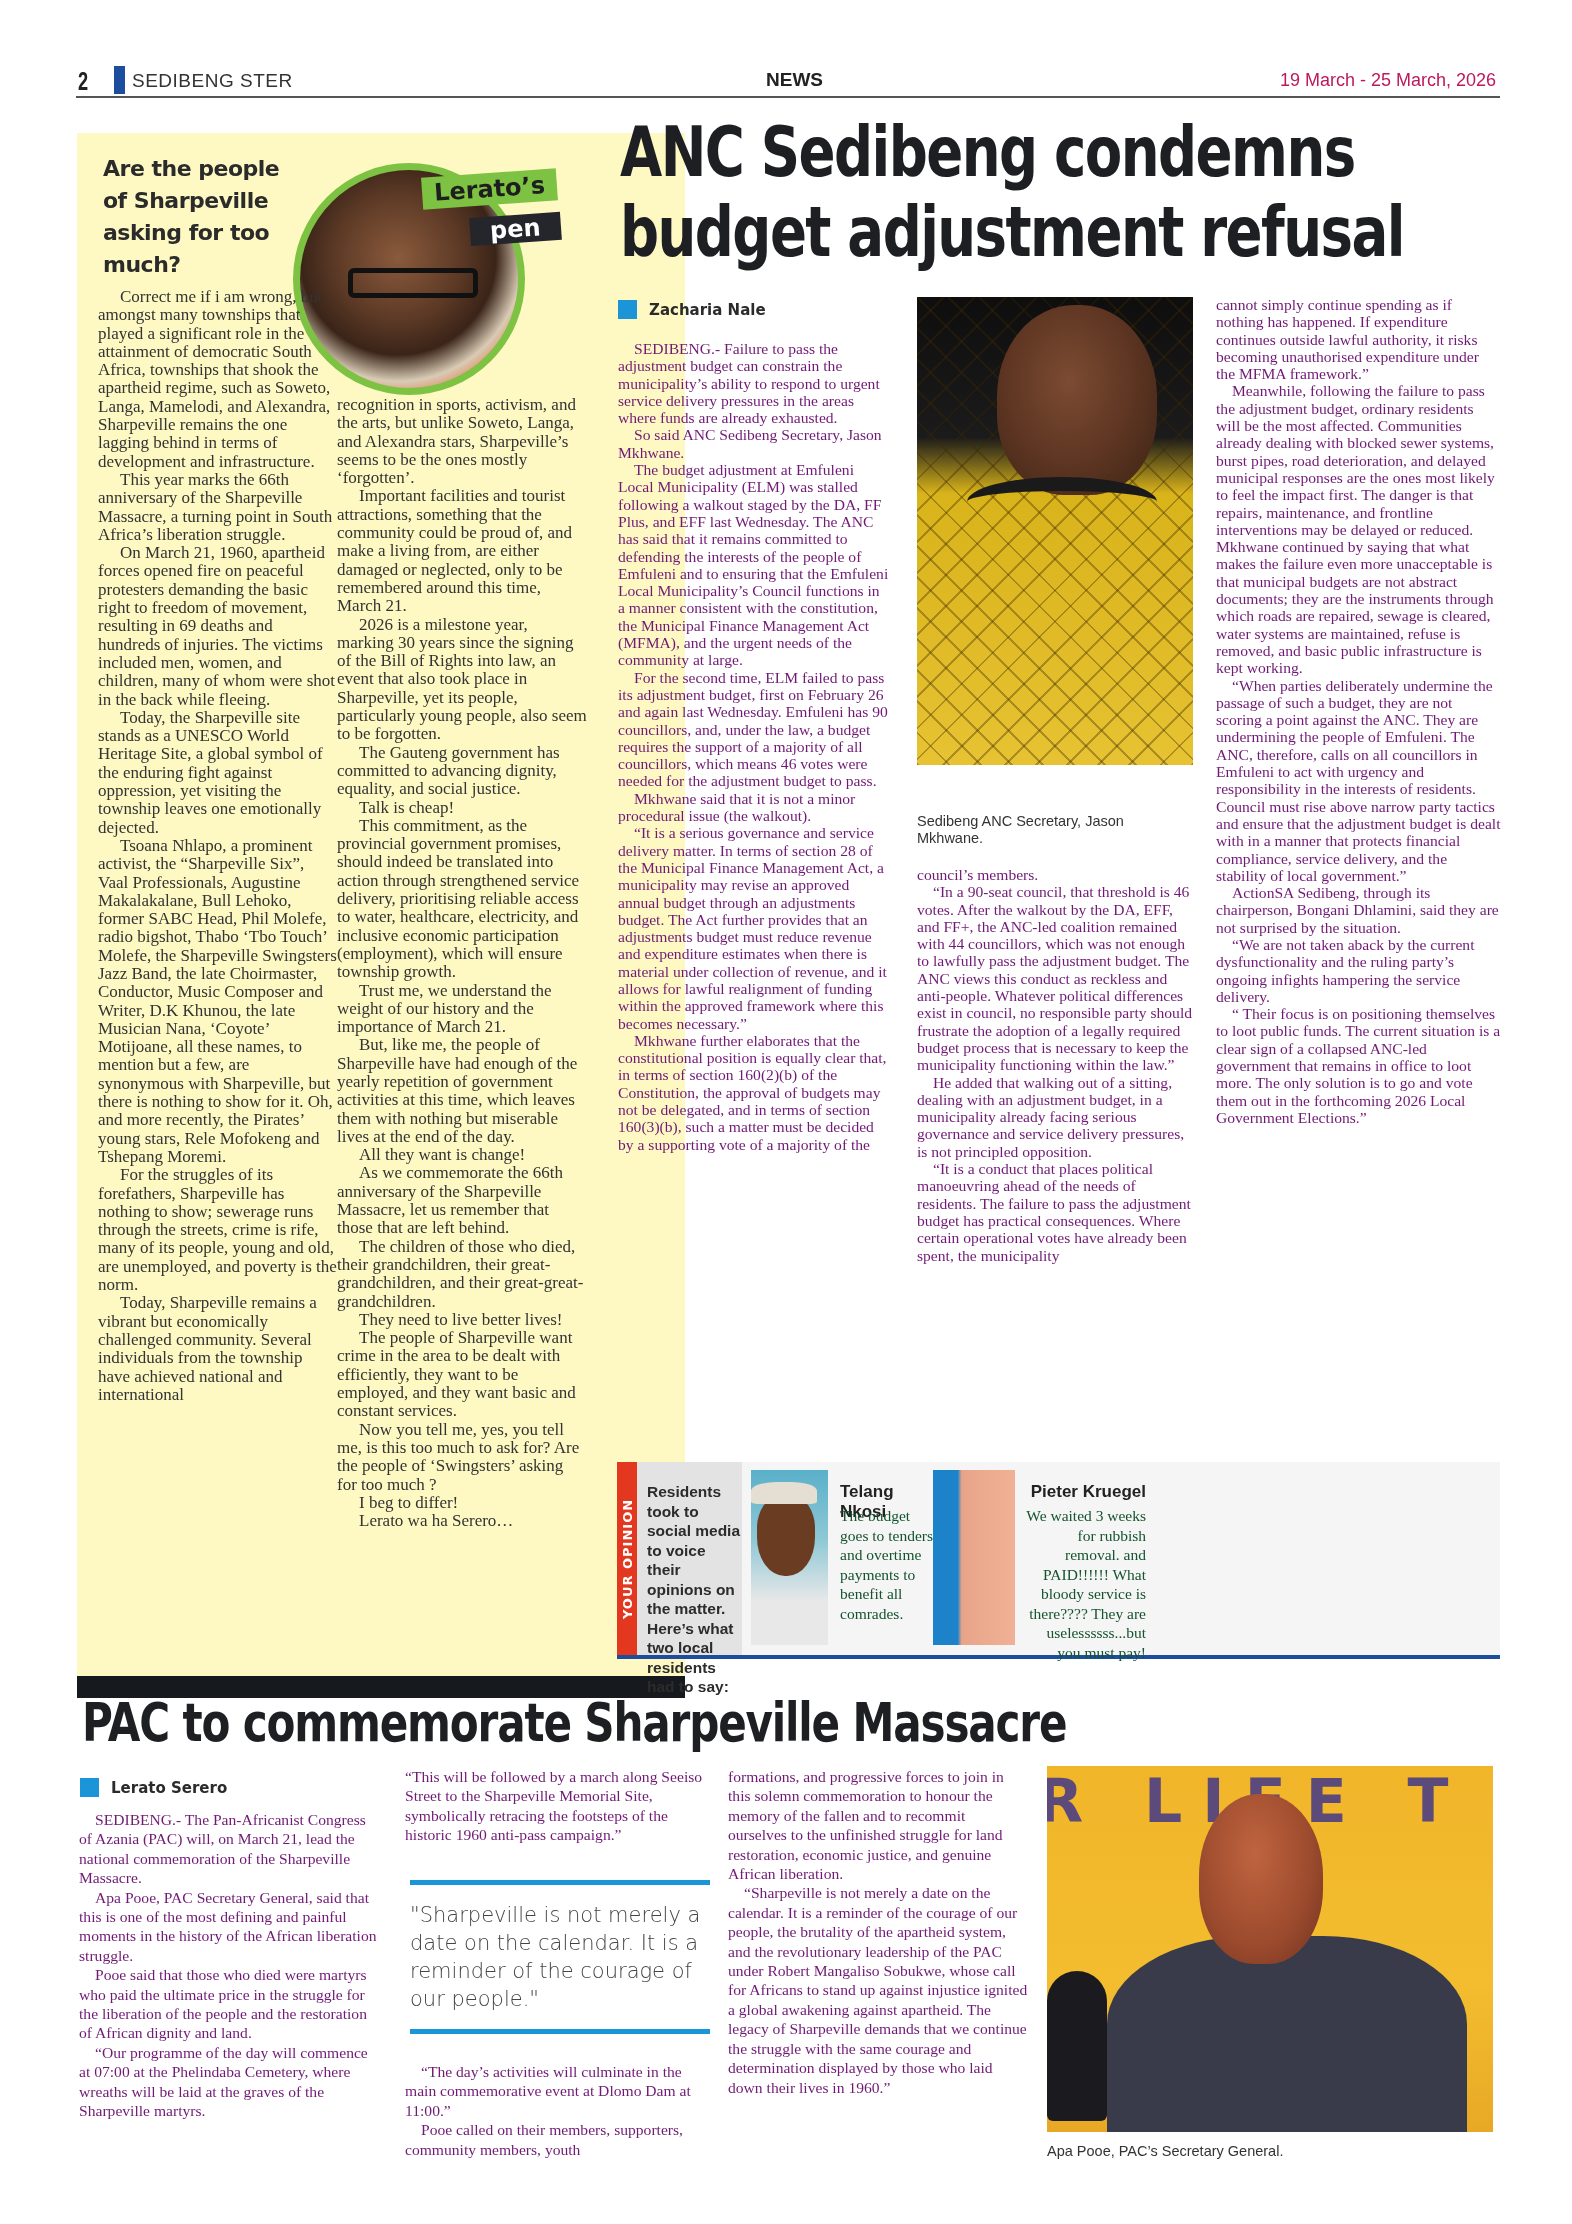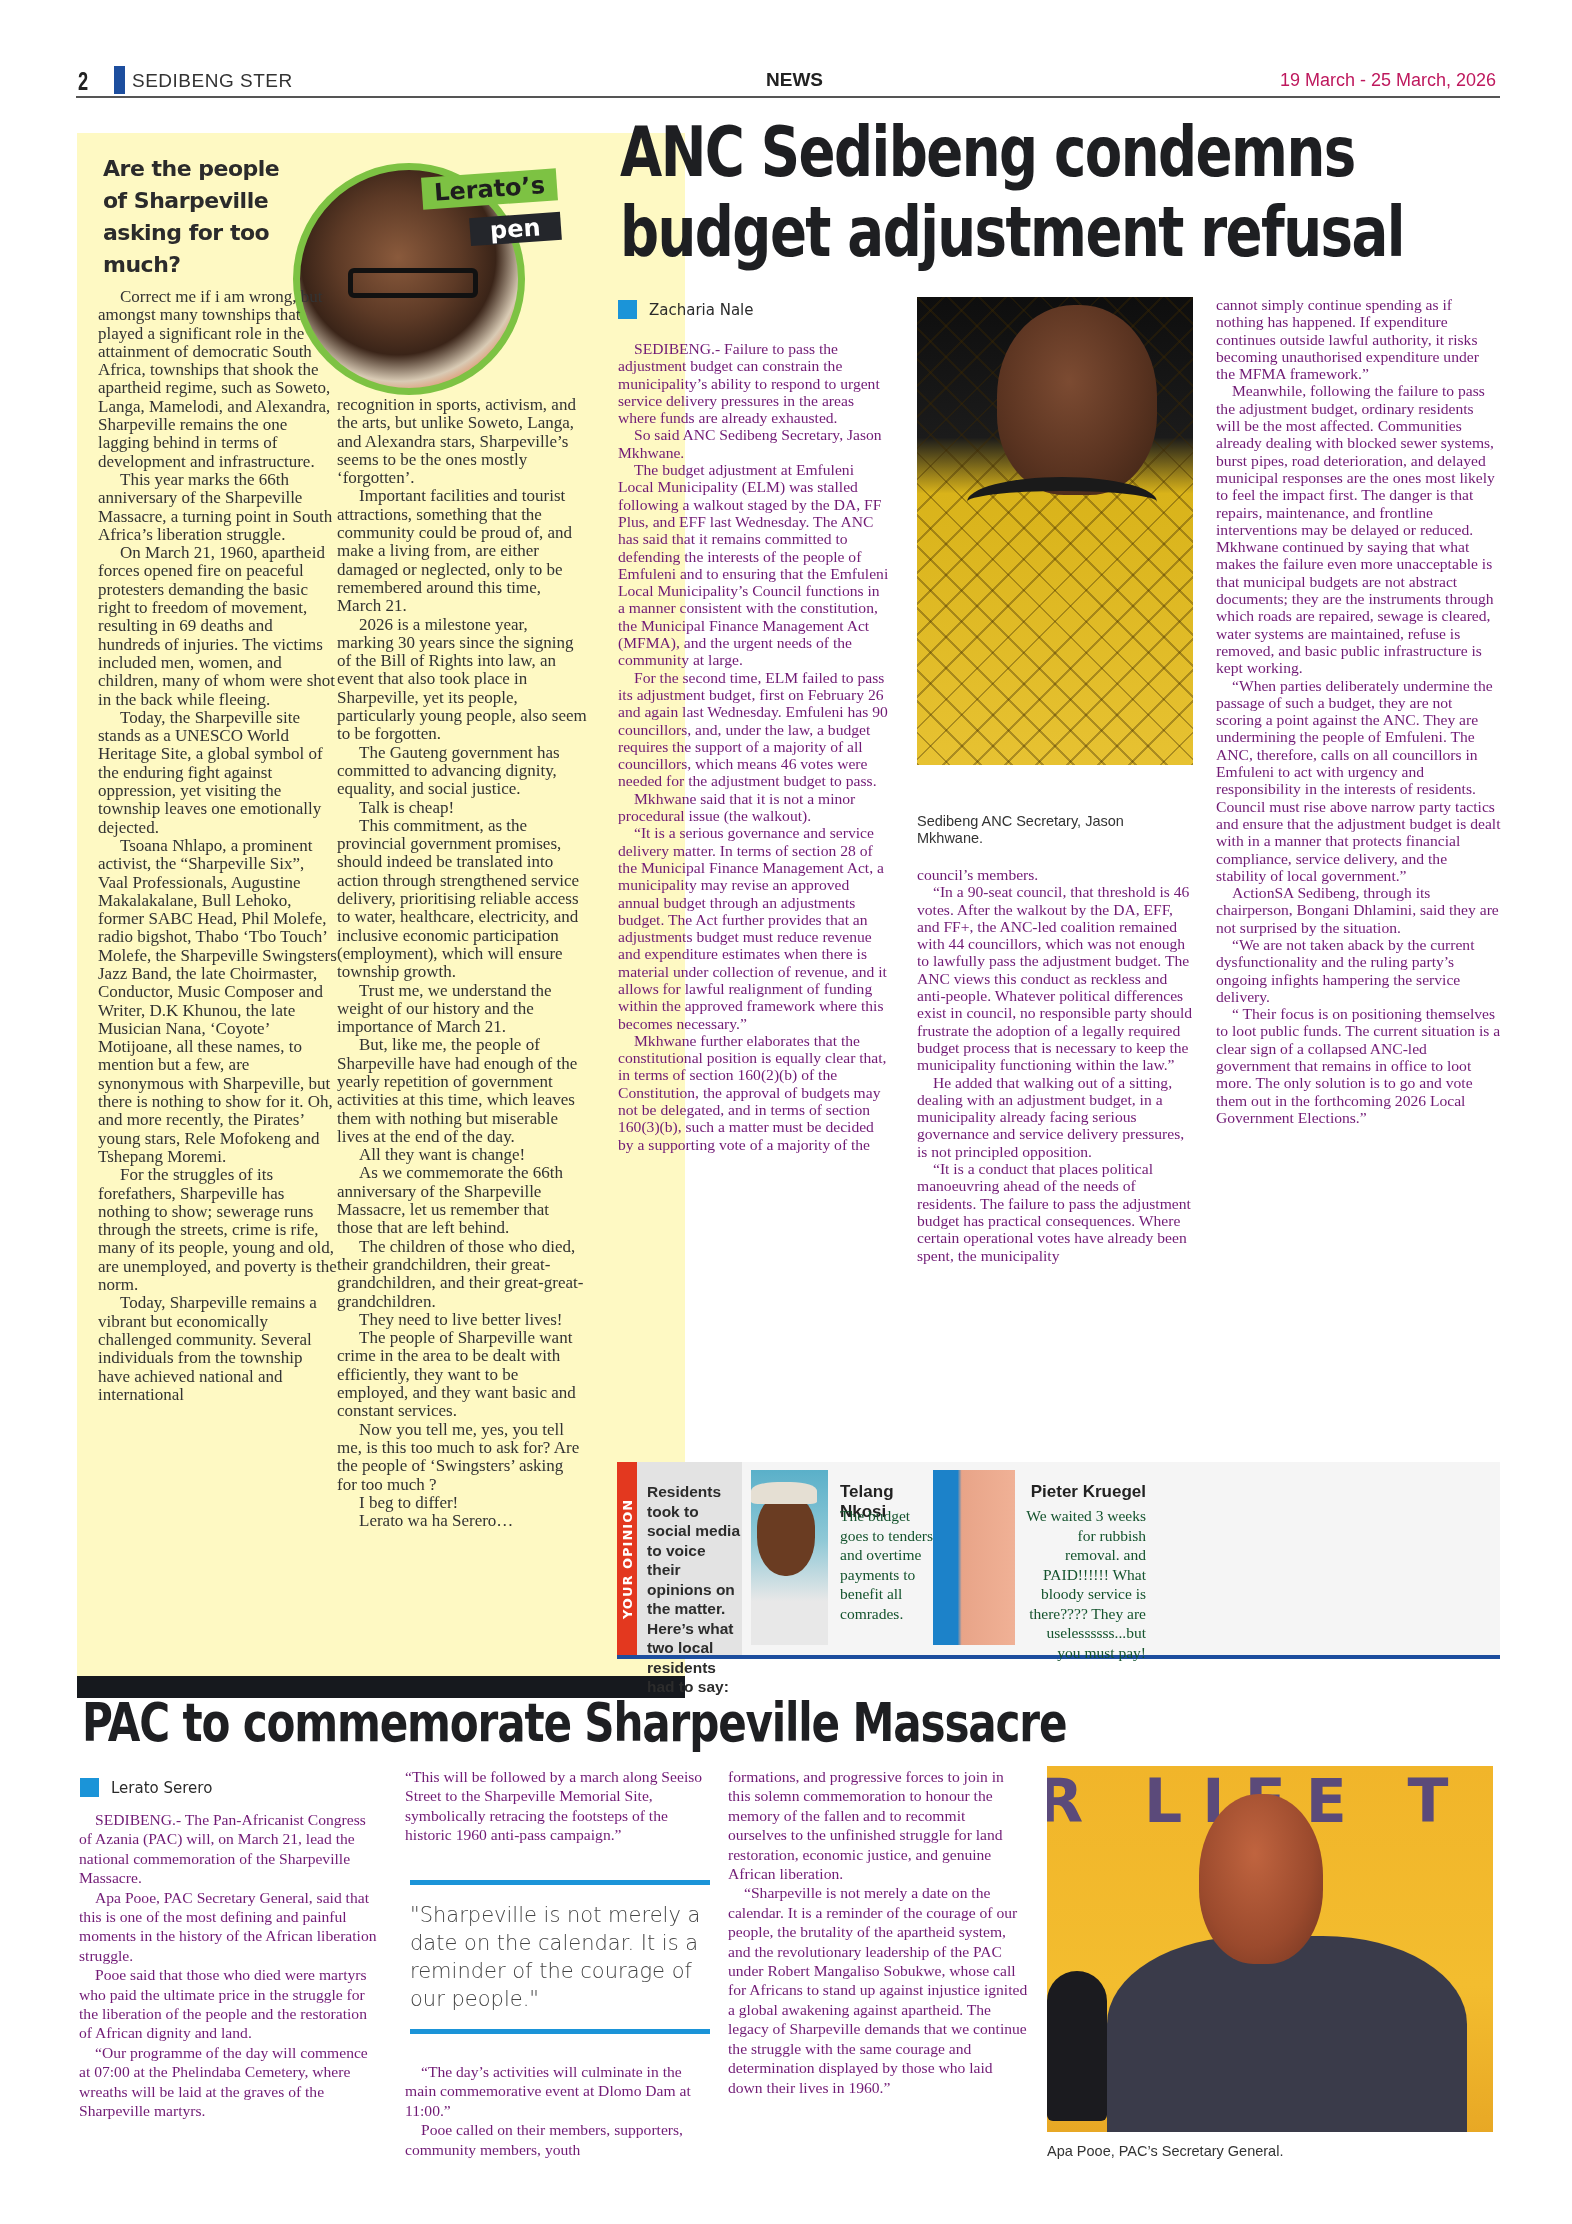--- a/index.html
+++ b/index.html
@@ -22,21 +22,21 @@
   .portrait .glasses { position: absolute; left: 48px; top: 98px; width: 130px; height: 30px; border: 5px solid #111; border-radius: 6px; }
   .pen-badge-top { position: absolute; left: 345px; top: 40px; background: #7dc243; padding: 2px 12px; transform: rotate(-4deg); font-family: "DejaVu Sans", sans-serif; font-weight: bold; font-size: 24px; color: #1e1e1e; }
   .pen-badge-bottom { position: absolute; left: 393px; top: 82px; background: #24262b; padding: 0 20px; transform: rotate(-4deg); font-family: "DejaVu Sans", sans-serif; font-weight: bold; font-size: 24px; color: #ffffff; }
   .col-text { position: absolute; font-size: 17px; line-height: 18.3px; color: #333; }
   .col-text p { text-indent: 22px; }
   .col-text.c1 { left: 21px; top: 155px; width: 240px; }
   .col-text.c2 { left: 260px; top: 263px; width: 250px; }
 
   
   .anc-headline { position: absolute; left: 620px; top: 112px; width: 900px; font-family: "DejaVu Sans", sans-serif; font-weight: bold; font-size: 70px; line-height: 80px; color: #1e1f22; letter-spacing: -2px; transform: scaleX(0.78); transform-origin: left top; white-space: nowrap; }
-  .byline { position: absolute; display: flex; align-items: flex-end; gap: 12px; font-family: "DejaVu Sans", sans-serif; font-weight: normal; font-size: 15px; color: #2b2b2b; }
+  .byline { position: absolute; display: flex; align-items: flex-end; gap: 12px; font-family: "DejaVu Sans", sans-serif; font-weight: bold; font-size: 15px; color: #2b2b2b; }
   .byline .sq { width: 19px; height: 19px; background: #1b94d8; }
   .byline.anc { left: 618px; top: 300px; }
   .article-text { position: absolute; font-size: 15.6px; line-height: 17.3px; color: #701a75; }
   .article-text p { text-indent: 16px; }
   .anc-col1 { left: 618px; top: 340px; width: 272px; }
   .anc-col2 { left: 917px; top: 866px; width: 276px; }
   .anc-col3 { left: 1216px; top: 296px; width: 285px; }
   .photo-anc { position: absolute; left: 917px; top: 297px; width: 276px; height: 468px; background:
       repeating-linear-gradient(45deg, rgba(60,40,0,0.35) 0 2px, transparent 2px 22px),
       repeating-linear-gradient(-45deg, rgba(60,40,0,0.35) 0 2px, transparent 2px 22px),

